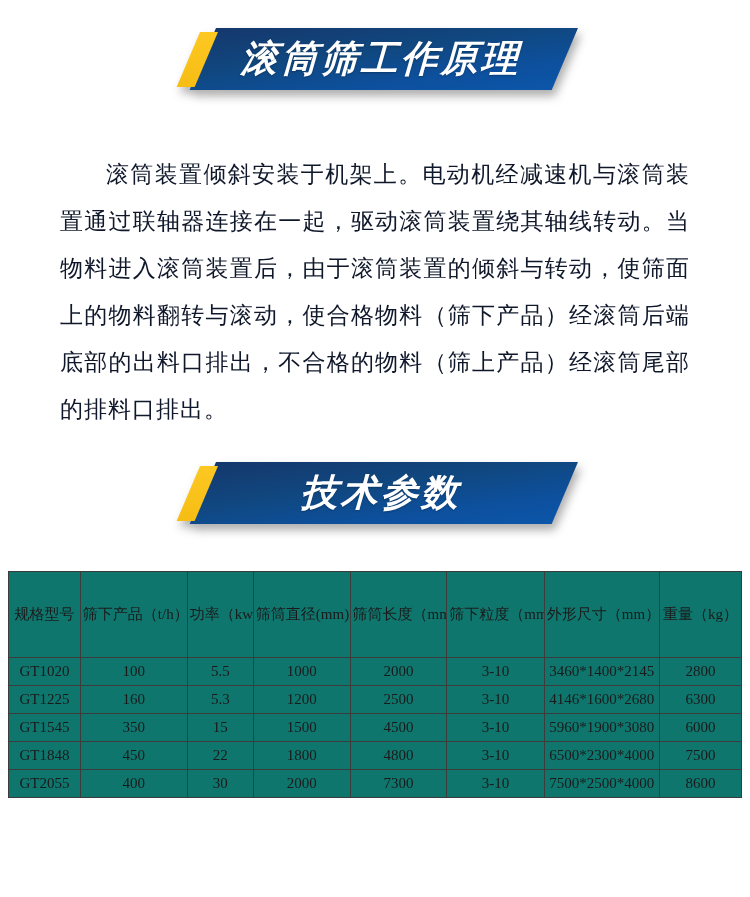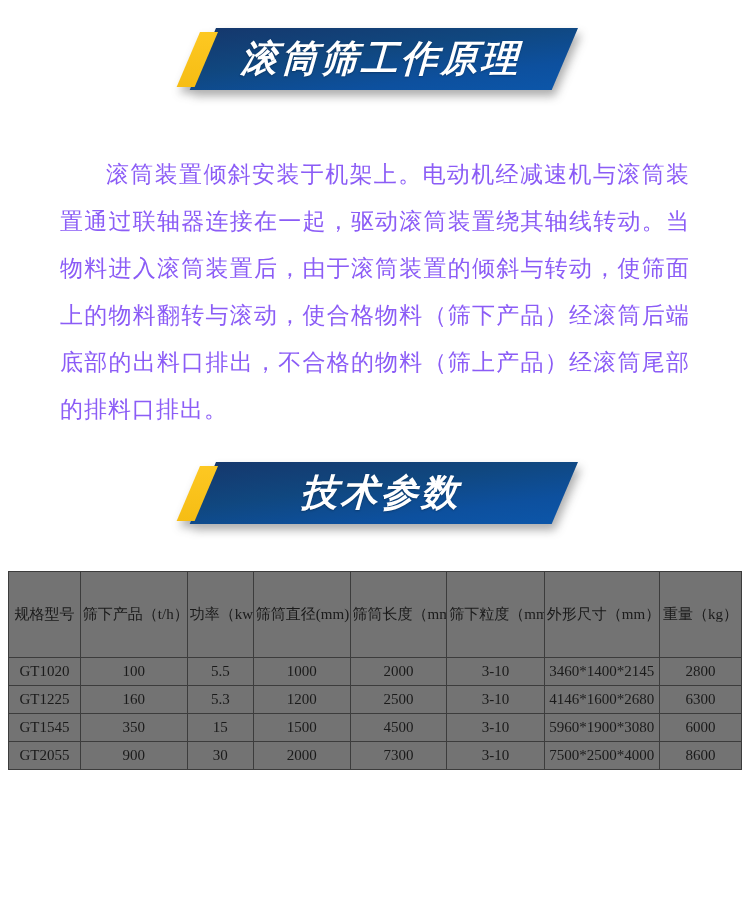--- a/index.html
+++ b/index.html
@@ -51,36 +51,36 @@
   #banner-params    { left: 175px; top: 460px; }
 
   
   #principle-text {
     position: absolute;
     left: 60px; top: 128px;
     width: 630px;
     font-family: "Liberation Serif", "DejaVu Serif", serif;
     font-size: 23px;
     line-height: 47px;
-    color: #8b5cf6;
+    color: #0f172a;
     text-align: justify;
     text-indent: 2em;
     letter-spacing: 1px;
   }
 
   
   #specs-table {
     position: absolute;
     left: 8px; top: 571px;
     width: 734px;
     border-collapse: collapse;
     table-layout: fixed;
     font-family: "Liberation Serif", "DejaVu Serif", serif;
     color: #1a1a1a;
-    background: #737373;
+    background: #0f766e;
   }
   #specs-table th, #specs-table td {
     border: 1px solid #3c3c3c;
     text-align: center;
     vertical-align: middle;
     font-weight: normal;
     padding: 0 2px;
     overflow: hidden;
     white-space: nowrap;
   }
@@ -156,22 +156,32 @@
           <td>GT1545</td>
           <td>350</td>
           <td>15</td>
           <td>1500</td>
           <td>4500</td>
           <td>3-10</td>
           <td>5960*1900*3080</td>
           <td>6000</td>
         </tr>
         <tr>
+          <td>GT1848</td>
+          <td>450</td>
+          <td>22</td>
+          <td>1800</td>
+          <td>4800</td>
+          <td>3-10</td>
+          <td>6500*2300*4000</td>
+          <td>7500</td>
+        </tr>
+        <tr>
           <td>GT2055</td>
-          <td>900</td>
+          <td>400</td>
           <td>30</td>
           <td>2000</td>
           <td>7300</td>
           <td>3-10</td>
           <td>7500*2500*4000</td>
           <td>8600</td>
         </tr>
       </tbody>
     </table>
 

